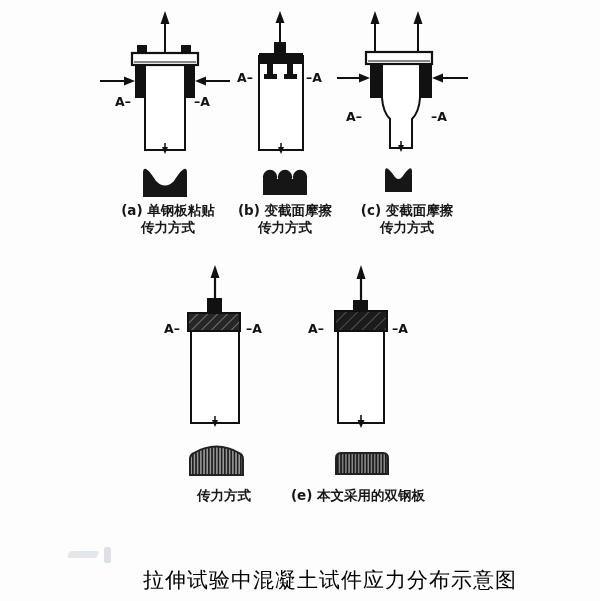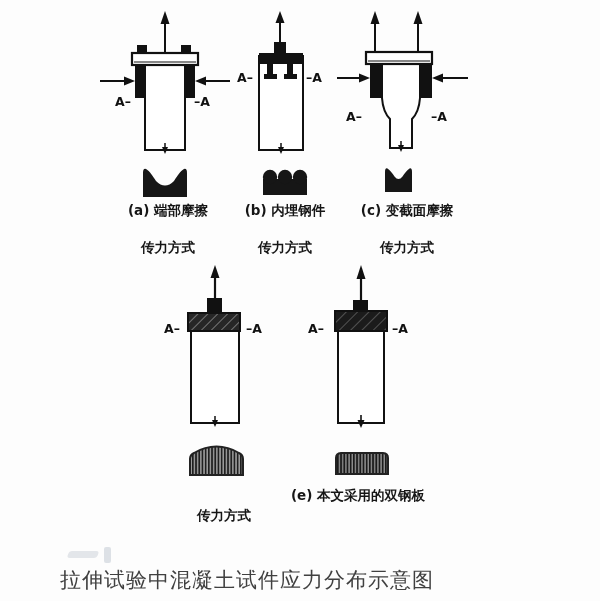--- a/index.html
+++ b/index.html
@@ -2,24 +2,24 @@
 <html><head>
 <meta charset="utf-8">
 <style>
   html,body{margin:0;padding:0;background:#ffffff;}
   .stage{position:relative;width:600px;height:601px;background:#fdfdfd;overflow:hidden;
          font-family:"DejaVu Sans", sans-serif;}
   .diagram-svg{position:absolute;}
   .dlabel{position:absolute;text-align:center;font-weight:bold;
           font-size:13.5px;line-height:17px;color:#161616;
           font-family:"DejaVu Sans","Liberation Sans",sans-serif;}
-  .dlabel .l2{display:block;margin-top:20px;}
-  .caption{position:absolute;left:60px;top:566px;width:540px;text-align:left;
+  .dlabel .l2{display:block;}
+  .caption{position:absolute;left:60px;top:566px;width:540px;text-align:center;
            font-family:"DejaVu Serif","Liberation Serif",serif;
-           font-size:21px;color:#404040;letter-spacing:1px;}
+           font-size:21px;color:#000000;letter-spacing:1px;}
   .artifact1{position:absolute;left:68px;top:551px;width:30px;height:7px;
              background:#d9dde3;border-radius:3px;opacity:.75;transform:skewX(-20deg);}
   .artifact2{position:absolute;left:104px;top:547px;width:7px;height:16px;
              background:#cdd3da;opacity:.65;border-radius:2px;}
   svg text{font-family:"DejaVu Sans",sans-serif;font-weight:bold;font-size:12.5px;fill:#111;}
 </style>
 </head>
 <body>
 
 <div class="stage">
@@ -53,21 +53,21 @@
     <text x="20" y="98">A–</text>
     <text x="99" y="98">–A</text>
     <g>
       <line x1="70" y1="135" x2="70" y2="142" stroke="#111" stroke-width="1.5"></line>
       <polygon points="70,146 67,139 73,139" fill="#111"></polygon>
     </g>
     <path d="M48,189 L48,165 Q48,160 51,161 C55,163.5 57,167 61,173 Q70,182 79,173
              C83,167 85,163.5 89,161 Q92,160 92,165 L92,189 Z" fill="#161616"></path>
   </svg>
   <div class="dlabel" style="left:100px;top:202px;width:136px">
-    <span class="l1">(a) 端部摩擦</span>
+    <span class="l1">(a) 单钢板粘贴</span>
     <span class="l2">传力方式</span>
   </div>
 
   <svg class="diagram-svg" style="left:225px;top:8px" width="115" height="195">
     <g>
       <line x1="55" y1="12" x2="55" y2="36" stroke="#111" stroke-width="2"></line>
       <polygon points="55,3 50.5,15 59.5,15" fill="#111"></polygon>
     </g>
     <g>
       <rect x="34" y="48" width="44" height="94" fill="#fff" stroke="#111" stroke-width="2"></rect>
@@ -89,21 +89,21 @@
       <polygon points="56,146 53,139 59,139" fill="#111"></polygon>
     </g>
     <g>
       <rect x="38" y="171" width="44" height="16" fill="#161616"></rect>
       <circle cx="45" cy="169" r="7.2" fill="#161616"></circle>
       <circle cx="60" cy="169" r="7.2" fill="#161616"></circle>
       <circle cx="75" cy="169" r="7.2" fill="#161616"></circle>
     </g>
   </svg>
   <div class="dlabel" style="left:217px;top:202px;width:136px">
-    <span class="l1">(b) 内埋钢件</span>
+    <span class="l1">(b) 变截面摩擦</span>
     <span class="l2">传力方式</span>
   </div>
 
   <svg class="diagram-svg" style="left:335px;top:8px" width="135" height="195">
     <g>
       <line x1="40" y1="14" x2="40" y2="44" stroke="#111" stroke-width="2"></line>
       <polygon points="40,3 35.5,16 44.5,16" fill="#111"></polygon>
     </g>
     <g>
       <line x1="83" y1="14" x2="83" y2="44" stroke="#111" stroke-width="2"></line>

